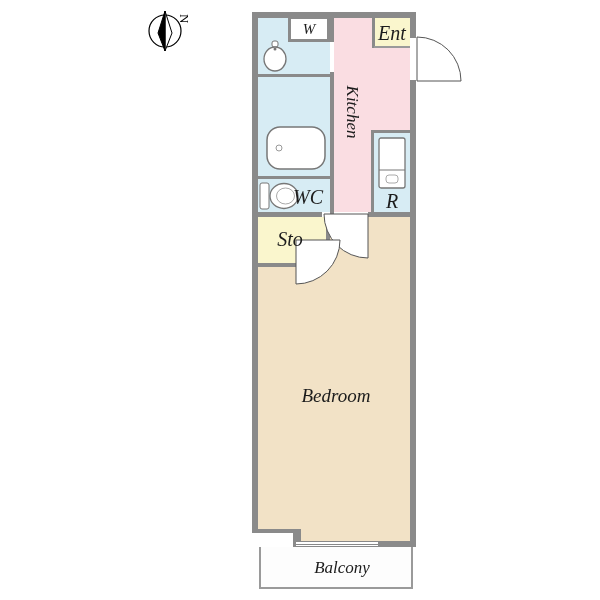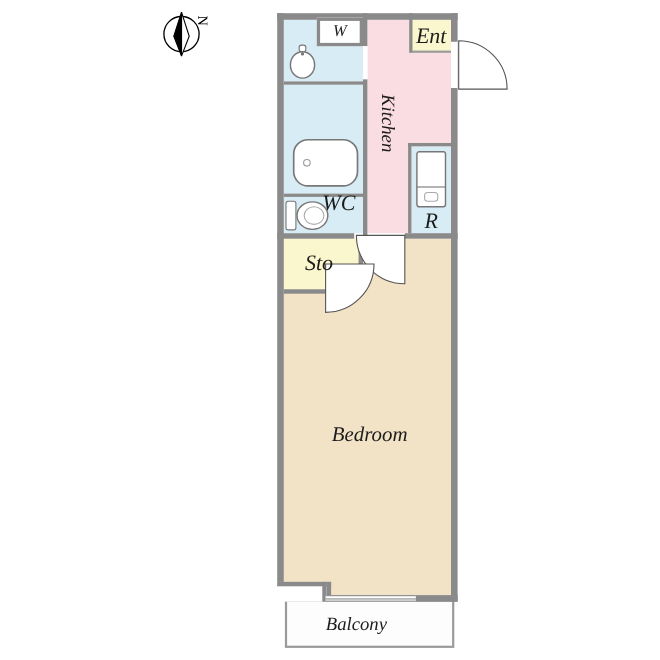--- a/index.html
+++ b/index.html
@@ -101,26 +101,26 @@
   </svg>
   <svg style="left:294px;top:238px;" width="50" height="52" viewBox="0 0 50 52">
     <path d="M2,2 L46,2 A44,44 0 0 1 2,46 Z" fill="#fff" stroke="#555" stroke-width="1"></path>
   </svg>
 
   <div id="window">
       <div class="pane"></div>
     </div>
 
   <div class="label s17 rot90" style="left:300px;top:101px;width:104px;height:22px;">Kitchen</div>
-  <div class="label s16" style="left:276px;top:174px;width:64px;height:22px;">WC</div>
+  <div class="label s16" style="left:276px;top:186px;width:64px;height:22px;">WC</div>
   <div class="label s16" style="left:374px;top:22px;width:36px;height:22px;">Ent</div>
   <div class="label s16" style="left:374px;top:190px;width:36px;height:22px;">R</div>
   <div class="label s16" style="left:258px;top:228px;width:64px;height:22px;">Sto</div>
   <div class="label s19" style="left:258px;top:382px;width:156px;height:28px;">Bedroom</div>
-  <div class="label s17" style="left:247px;top:556px;width:154px;height:24px;">Balcony</div>
+  <div class="label s17" style="left:265px;top:556px;width:154px;height:24px;">Balcony</div>
 
   <svg style="left:146px;top:6px;" width="50" height="52" viewBox="0 0 50 52">
     <circle cx="19" cy="25" r="16" fill="none" stroke="#000" stroke-width="1.2"></circle>
     <polygon points="19,5 26,27 19,45" fill="#fff" stroke="#000" stroke-width="1"></polygon>
     <polygon points="19,5 12,27 19,45" fill="#000" stroke="#000" stroke-width="1"></polygon>
     <text x="34" y="8" transform="rotate(90 34 8)" font-size="13" font-family="Liberation Serif, DejaVu Serif, serif" fill="#000">N</text>
   </svg>
 
 </div>
 

